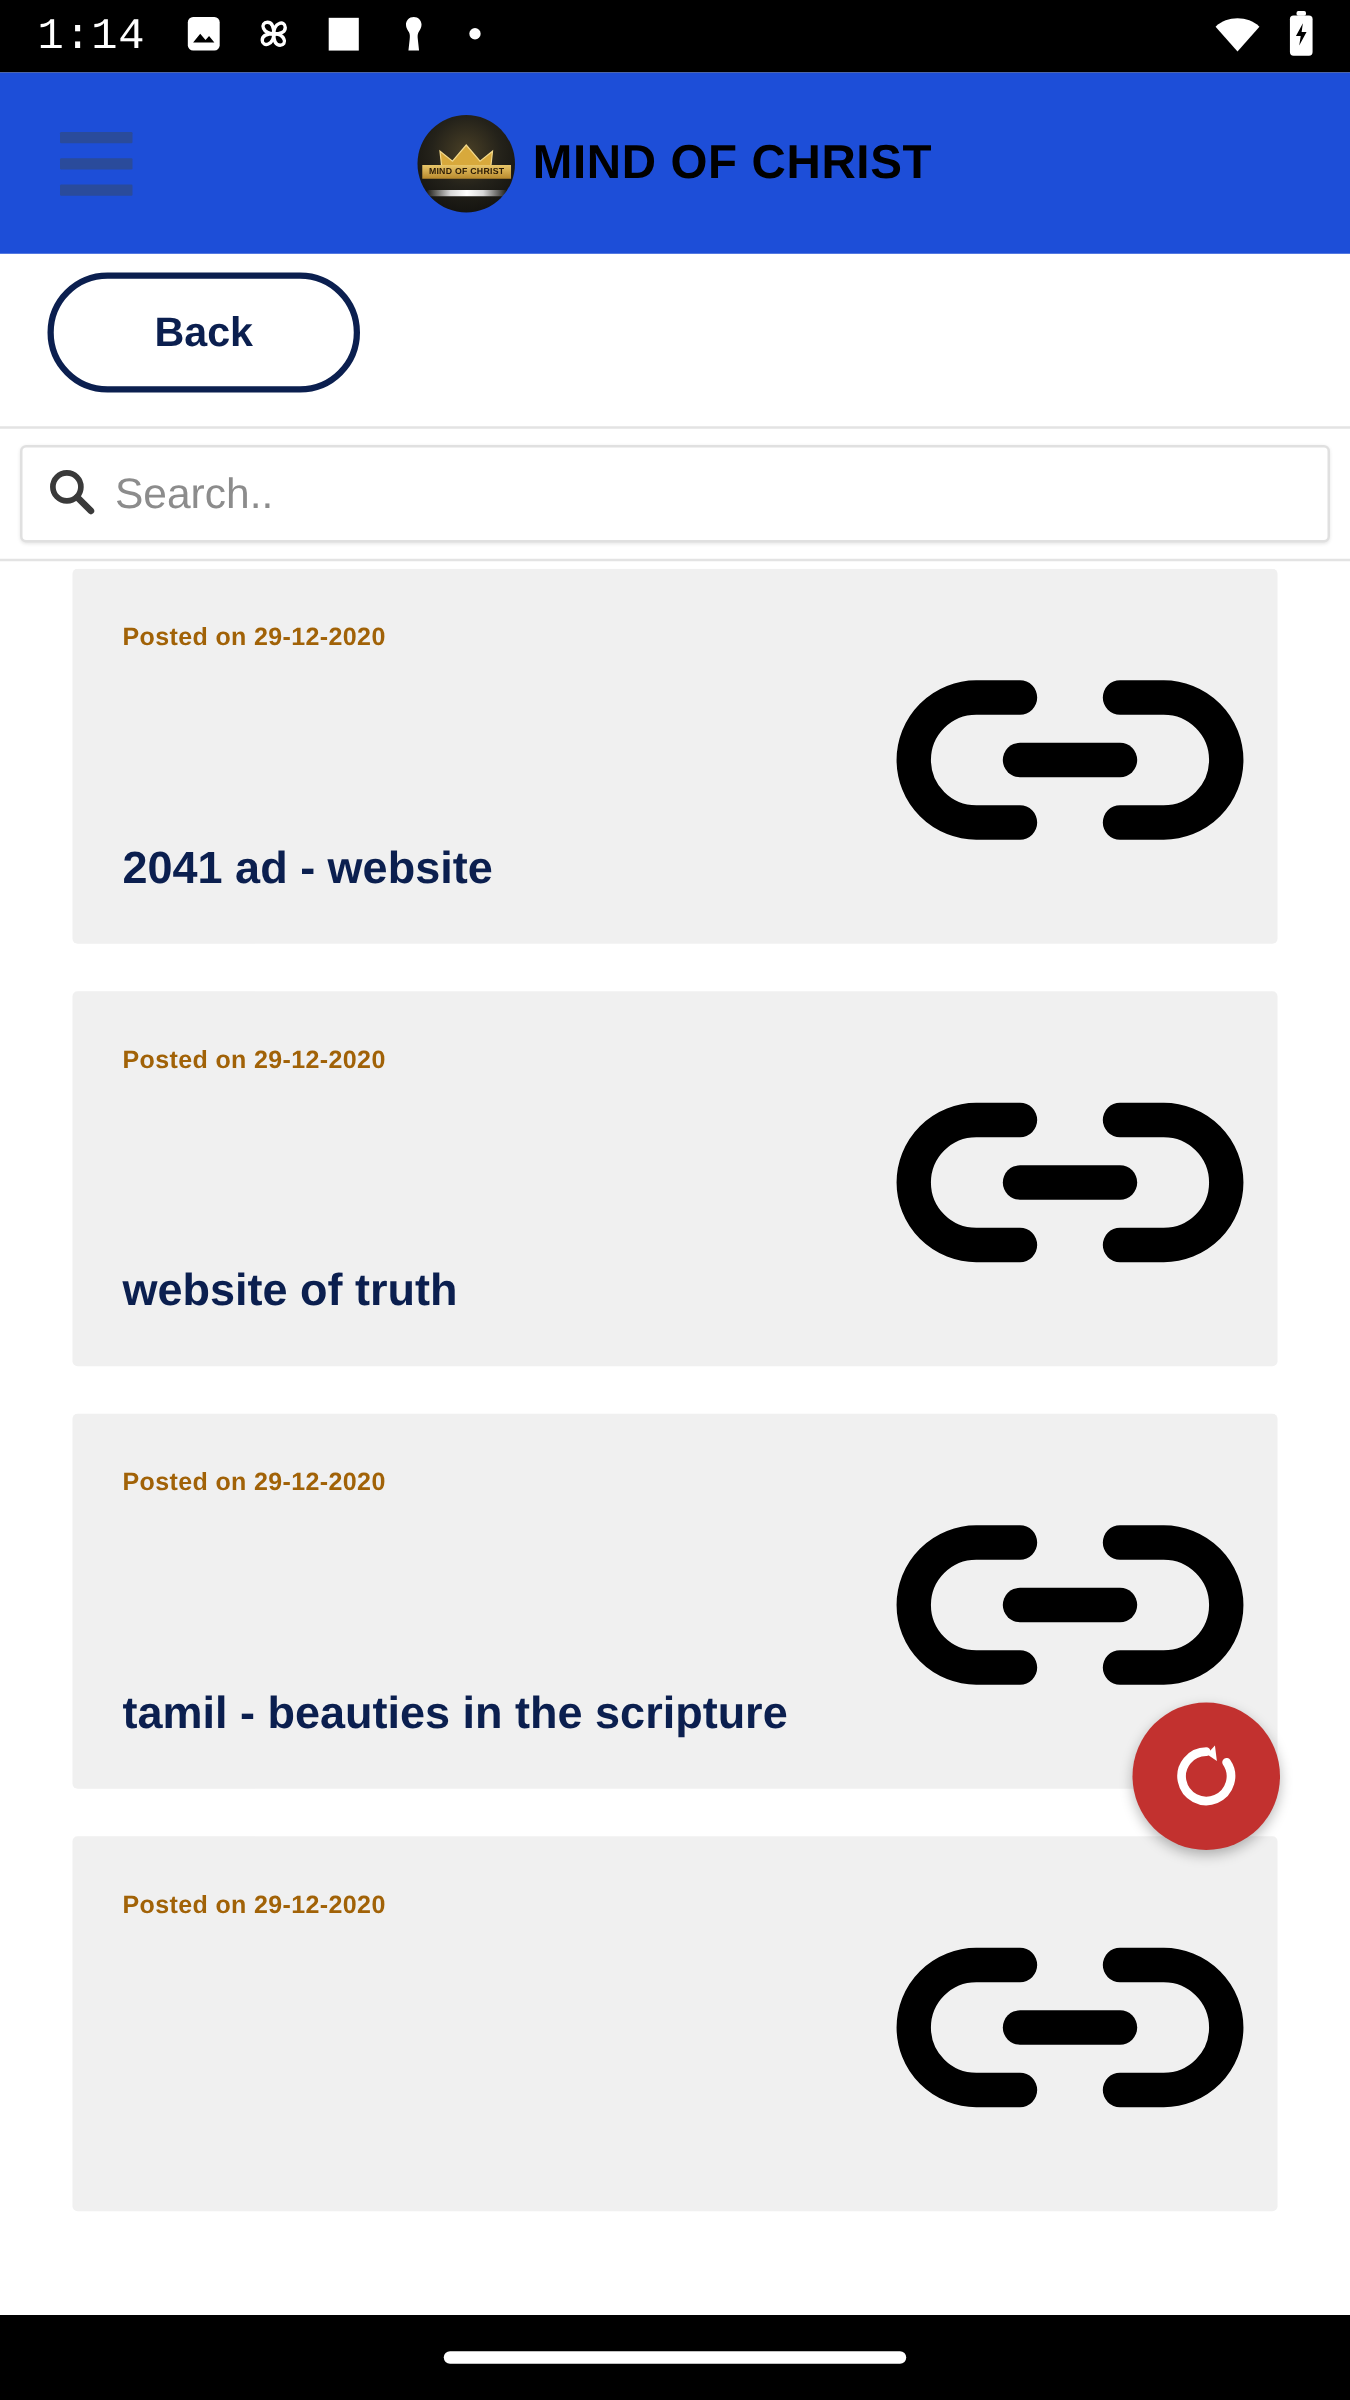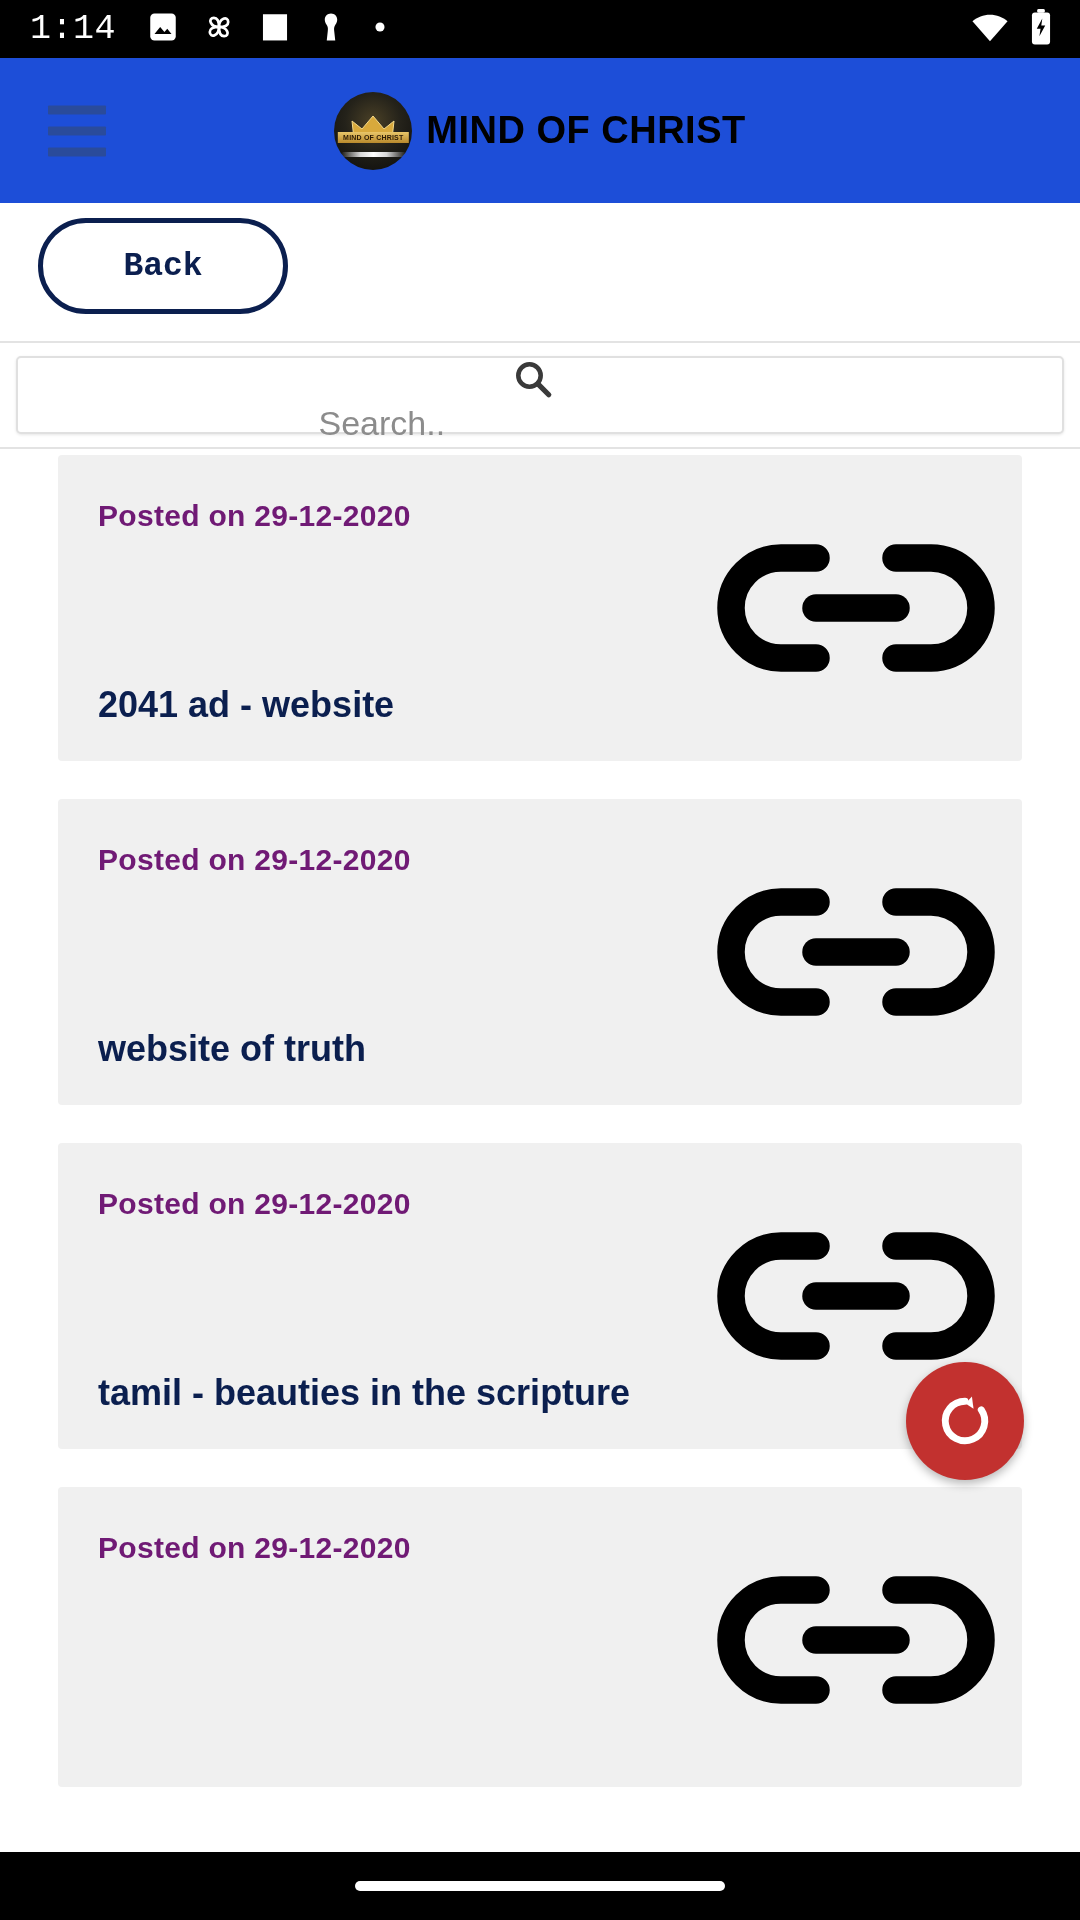--- a/index.html
+++ b/index.html
@@ -84,38 +84,38 @@
   }
 
   
   .back-wrap { position: absolute; top: 218px; left: 38px; }
   .back-btn {
     width: 250px; height: 96px;
     border: 5px solid #0b1f4f; border-radius: 50px;
     background: #ffffff; color: #0b1f4f;
     font-size: 33px; font-weight: bold;
     display: flex; align-items: center; justify-content: center;
-    cursor: pointer; font-family: Liberation Mono, monospace;
+    cursor: pointer; font-family: Liberation Sans, sans-serif;
   }
 
   
   .search-outer {
     position: absolute; top: 341px; left: 0;
     width: 1080px; height: 108px;
     background: #ffffff;
     border-top: 2px solid #e3e3e3;
     border-bottom: 2px solid #e3e3e3;
     display: flex; align-items: center;
   }
   .search-box {
     margin: 0 16px; width: 1048px; height: 78px;
     background: #ffffff;
     border: 2px solid #e0e0e0; border-radius: 5px;
     box-shadow: 0 1px 3px rgba(0,0,0,0.10);
-    display: flex; align-items: center; padding: 0 18px; flex-direction: column;
+    display: flex; align-items: center; padding: 0 18px;
   }
   .search-icon { flex: 0 0 auto; margin-right: 14px; }
   .search-input {
     flex: 1; border: none; outline: none; background: transparent;
     font-size: 34px; color: #333; font-family: "Liberation Sans", sans-serif;
   }
   .search-input::placeholder { color: #8c8c8c; }
 
   
   .list {
@@ -125,21 +125,21 @@
   }
   .card {
     position: relative;
     margin: 0 58px 38px 58px;
     background: #f0f0f0;
     border-radius: 4px;
     padding: 44px 40px 34px 40px;
     min-height: 300px;
   }
   .card-date {
-    font-size: 30px; font-weight: bold; color: #701a75;
+    font-size: 20px; font-weight: bold; color: #a16207;
     letter-spacing: 0.3px;
   }
   .card-link-icon {
     position: absolute; right: 26px; top: 78px;
   }
   .card-title {
     font-size: 36px; font-weight: bold; color: #0b1f4f;
     line-height: 1.22; max-width: 560px;
     margin-top: 150px;
   }

